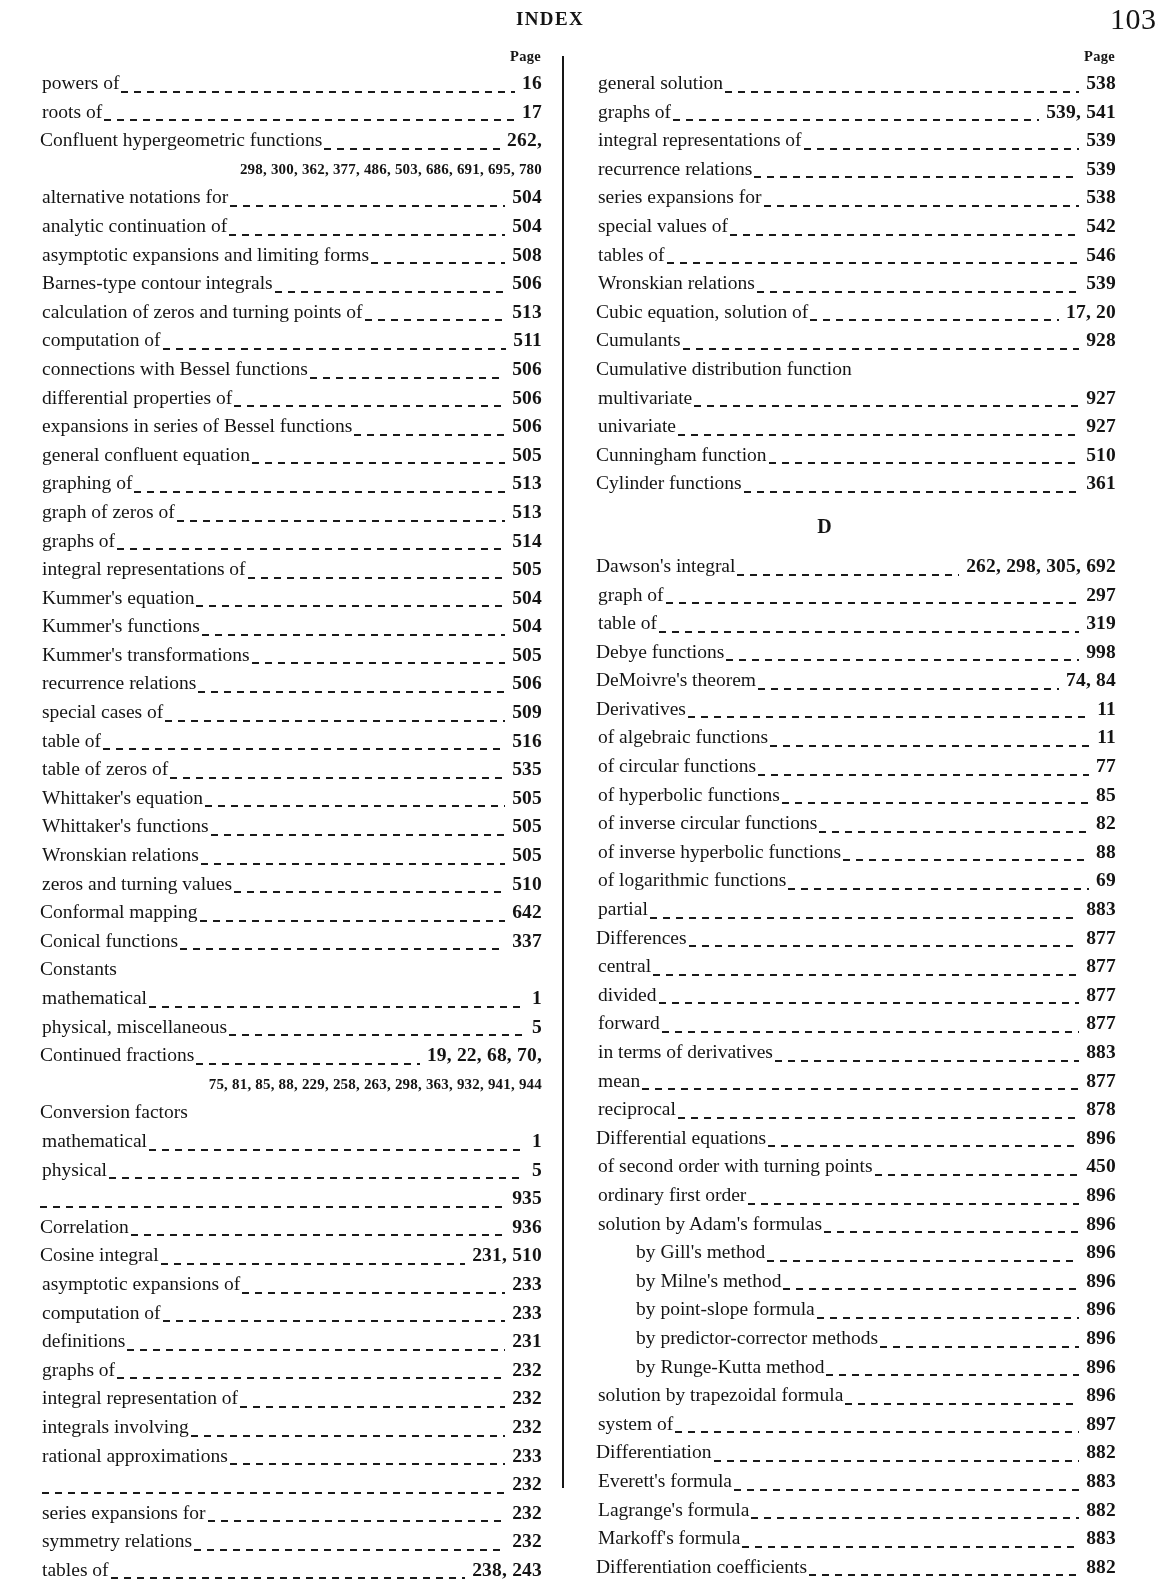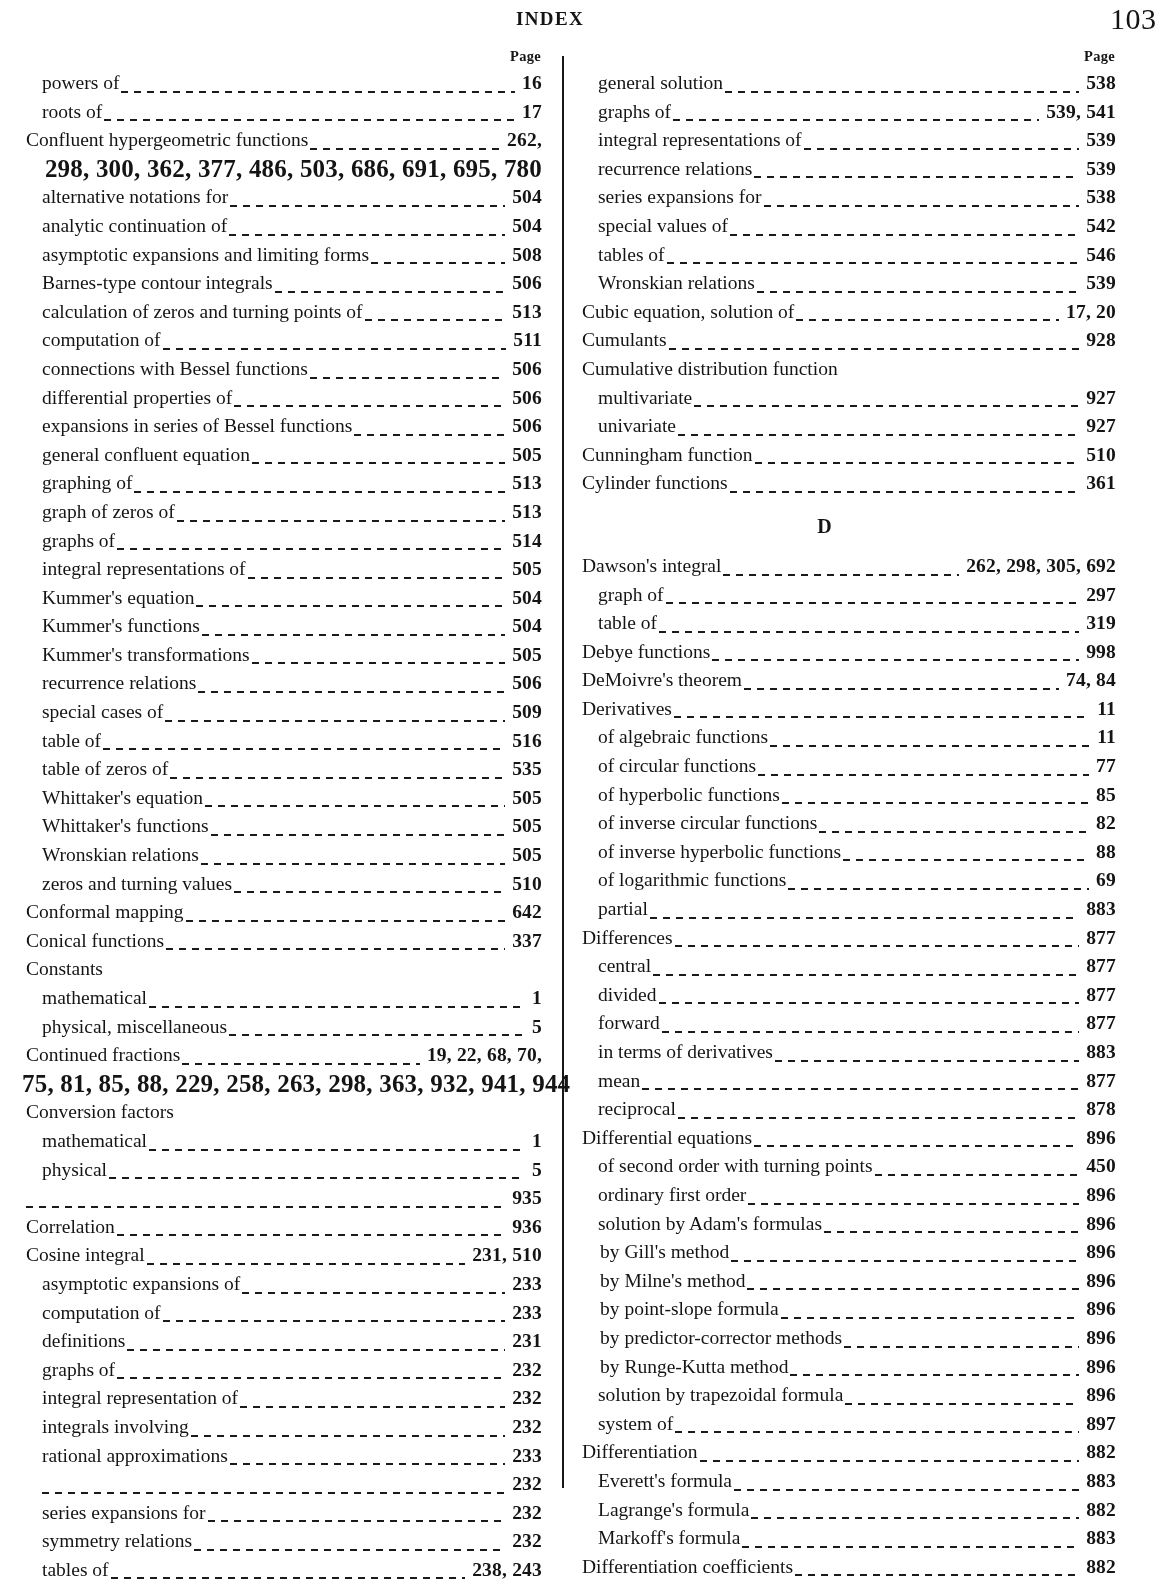--- a/index.html
+++ b/index.html
@@ -113,32 +113,32 @@
     flex: 0 0 auto;
     padding-left: 7px;
     font-weight: bold;
     letter-spacing: 0.2px;
   }
   
   .entry.noleader .leader::before { background-image: none; }
 
   
   .contline {
-    font-size: 25px;
+    font-size: 15px;
     line-height: 28.6px;
     font-weight: bold;
     text-align: right;
     white-space: nowrap;
     letter-spacing: 0.2px;
   }
 
   
-  .lvl0 { margin-left: 4px; }
+  .lvl0 { margin-left: 18px; }
   .lvl1 { margin-left: 20px; }
-  .lvl2 { margin-left: 22px; }
+  .lvl2 { margin-left: 58px; }
 
   
   .section-letter {
     font-size: 20px;
     font-weight: bold;
     text-align: center;
     margin: 17px 0 14px 0;
     padding-right: 45px;
   }
 </style>

